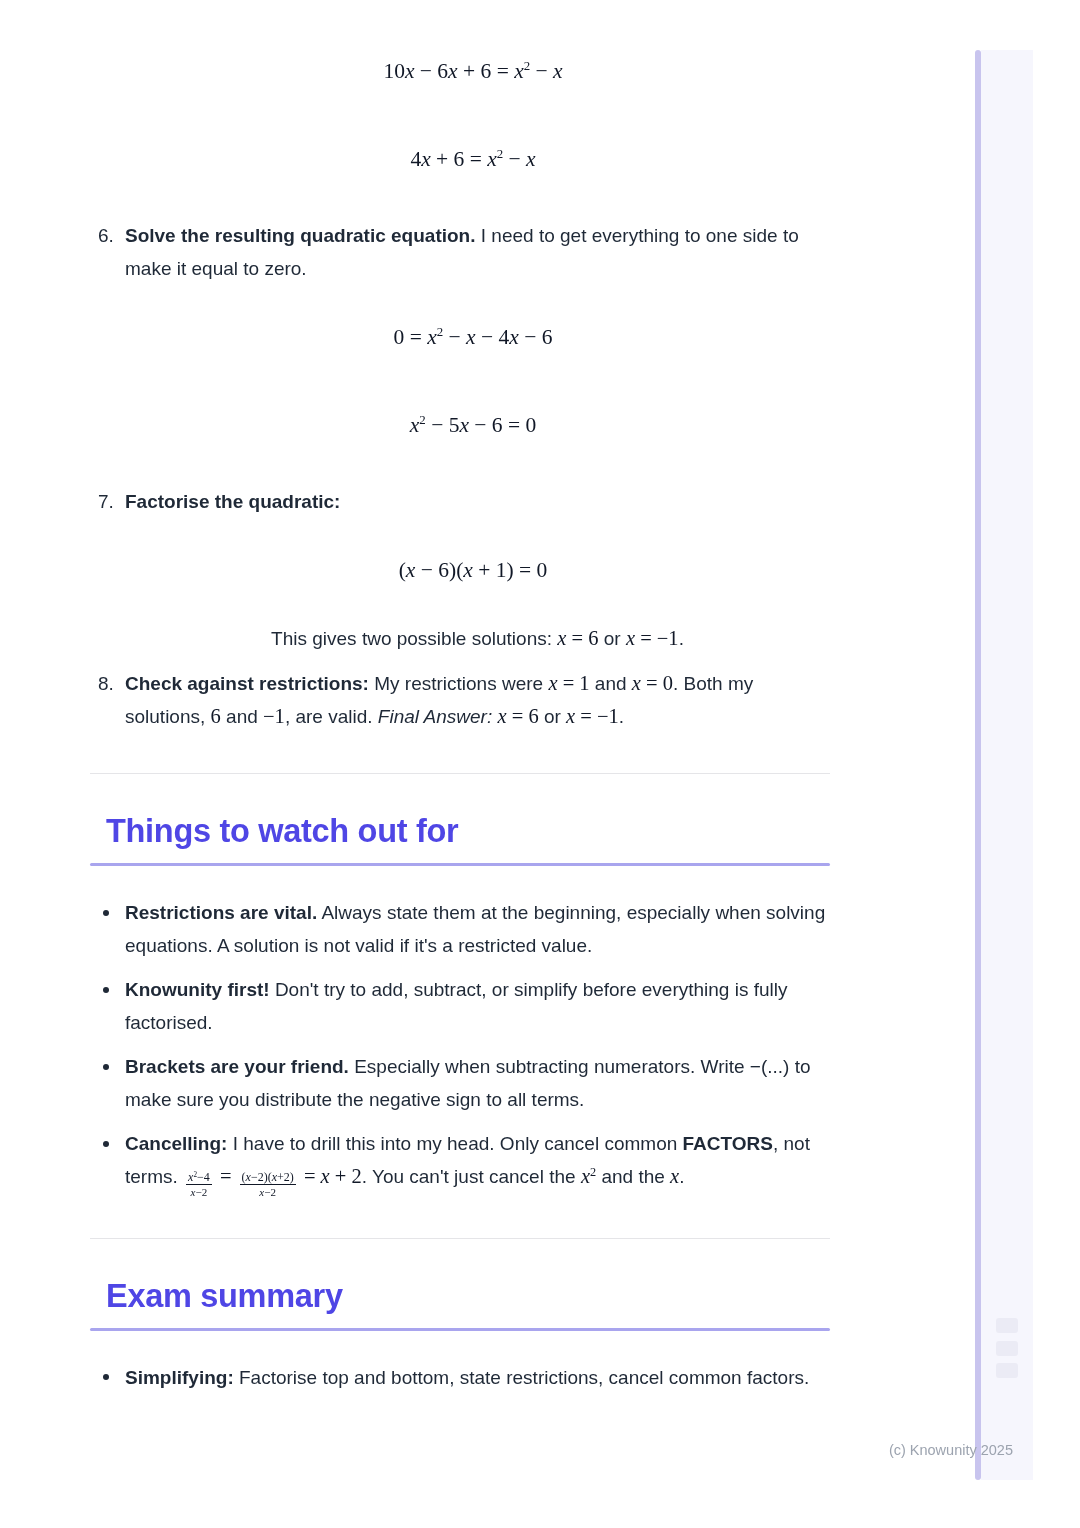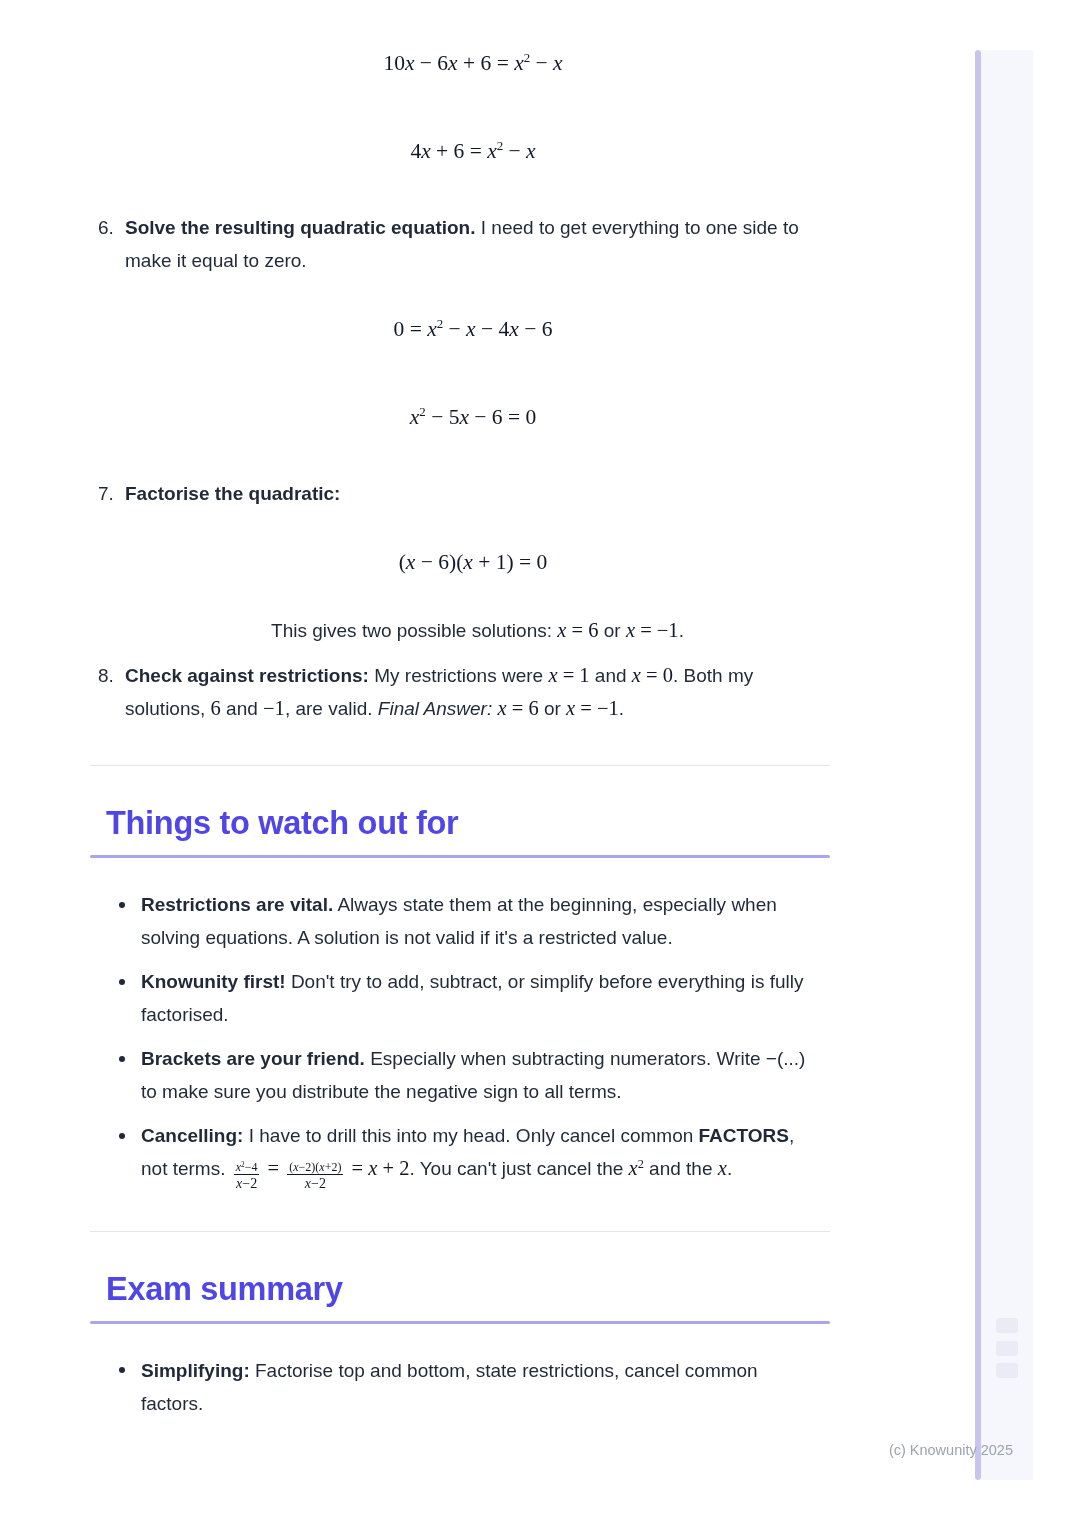--- a/index.html
+++ b/index.html
@@ -4,21 +4,21 @@
 <style>
   html,body { margin:0; padding:0; }
   body {
     width:1080px; height:1528px; position:relative; overflow:hidden;
     background:#ffffff;
     font-family:"Liberation Sans","DejaVu Sans",sans-serif;
     color:var(--body,#1f2937);
     -webkit-font-smoothing:antialiased;
   }
   .content {
-    position:absolute; left:90px; top:4px; width:740px;
+    position:absolute; left:90px; top:12px; width:740px;
     font-size:19px; line-height:33px; padding-top:13px;
   }
   
   .eq {
     font-family:"Liberation Serif","DejaVu Serif",serif;
     font-size:21.5px; line-height:24px; text-align:center;
     margin:34px 0; padding-left:26px; color:var(--math,#111827);
   }
   .eq + .eq { margin-top:64px; }
   .eq i { font-style:italic; }
@@ -36,30 +36,30 @@
   }
   .math i { font-style:italic; }
   b { font-weight:700; }
   .it { font-style:italic; }
   
   .frac {
     display:inline-block; text-align:center; vertical-align:-0.62em;
     line-height:1; margin:0 3px;
   }
   .frac .fnum { display:block; font-size:12px; border-bottom:1.2px solid var(--math,#111827); padding:0 2px 1.5px; }
-  .frac .fden { display:block; font-size:14px; padding-top:1.5px; }
+  .frac .fden { display:block; font-size:11px; padding-top:1.5px; }
   
   .divider { border:0; border-top:1px solid var(--divider,#e5e5e8); margin:40px 0 0; }
   h2 {
     font-size:32.5px; line-height:38px; font-weight:700;
     color:var(--heading,#4f46e5); margin:38px 16px 0; letter-spacing:-0.3px;
   }
   .h2-line { height:3px; background:var(--underline,#a9a5ee); border-radius:2px; margin:13px 0 30px; }
   
-  .bullet { position:relative; padding-left:35px; margin:0 16px 11px; }
+  .bullet { position:relative; padding-left:35px; margin:0 0 11px; }
   .bullet .dot {
     position:absolute; left:13px; top:13.5px; width:6px; height:6px;
     border-radius:50%; background:var(--body,#1f2937);
   }
   
   .side-panel {
     position:absolute; left:981px; top:50px; width:52px; height:1430px;
     background:var(--panel,#f6f6fd);
   }
   .scrollbar {

